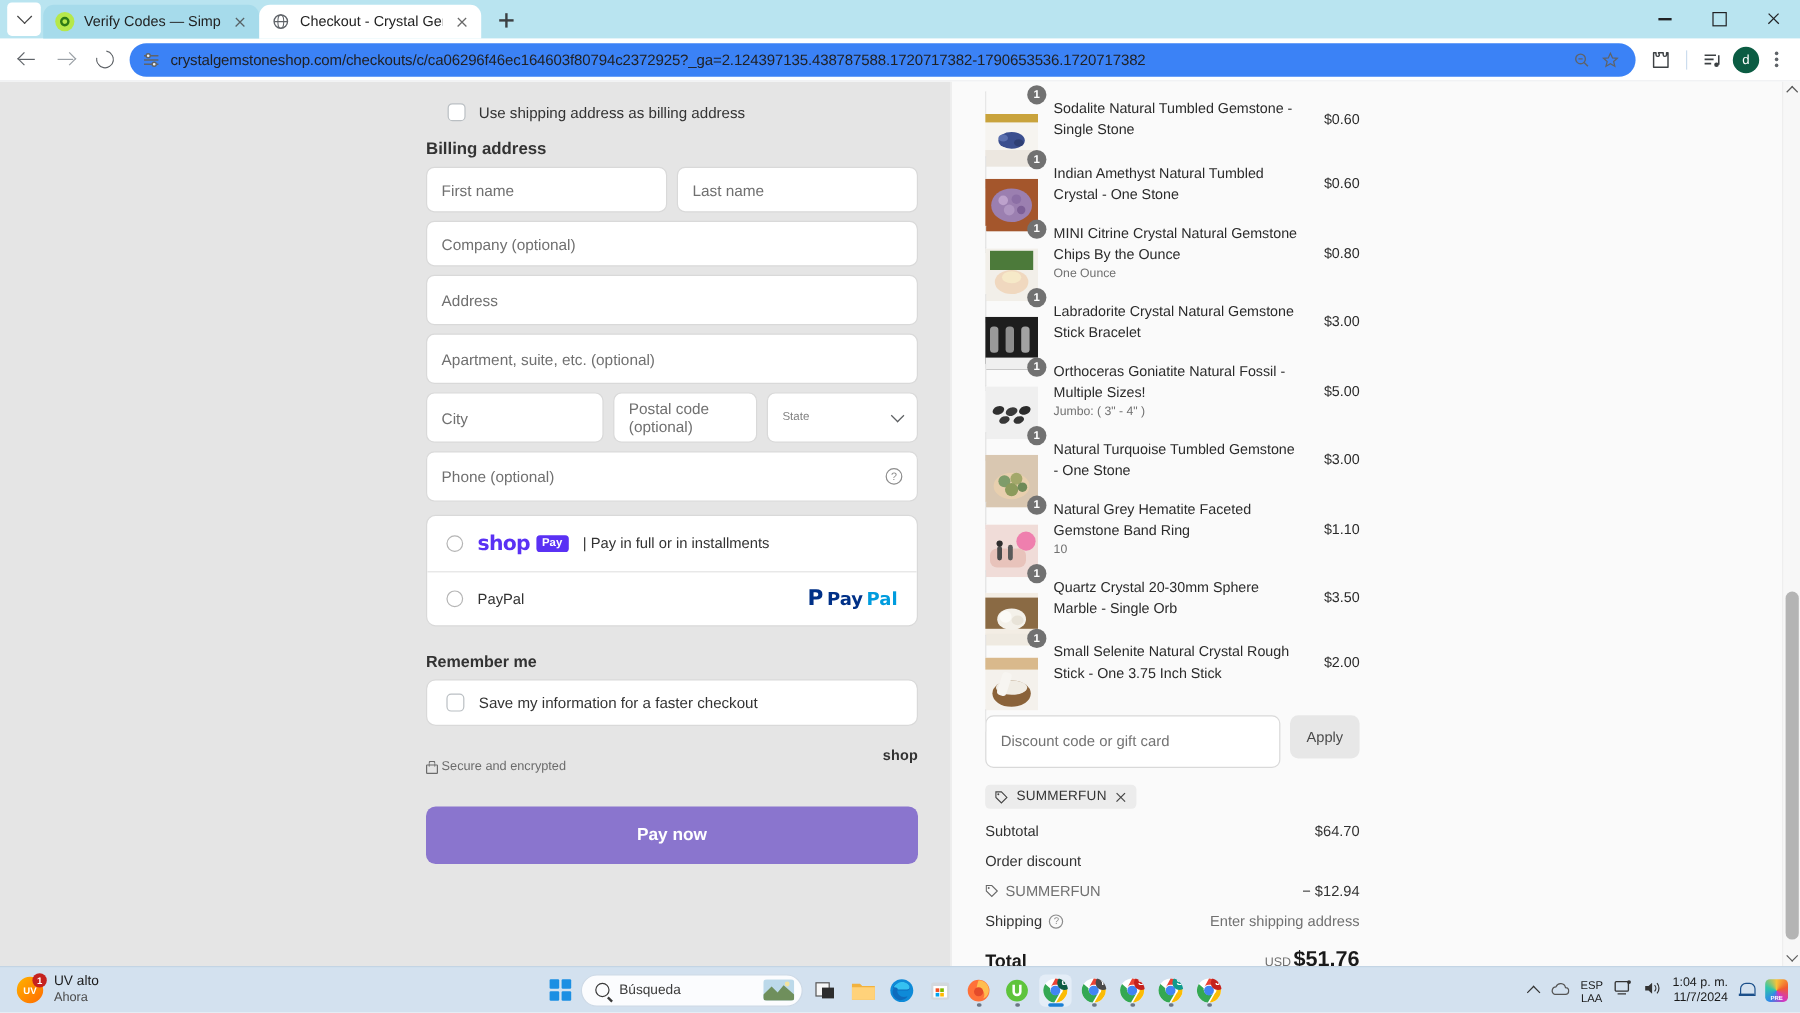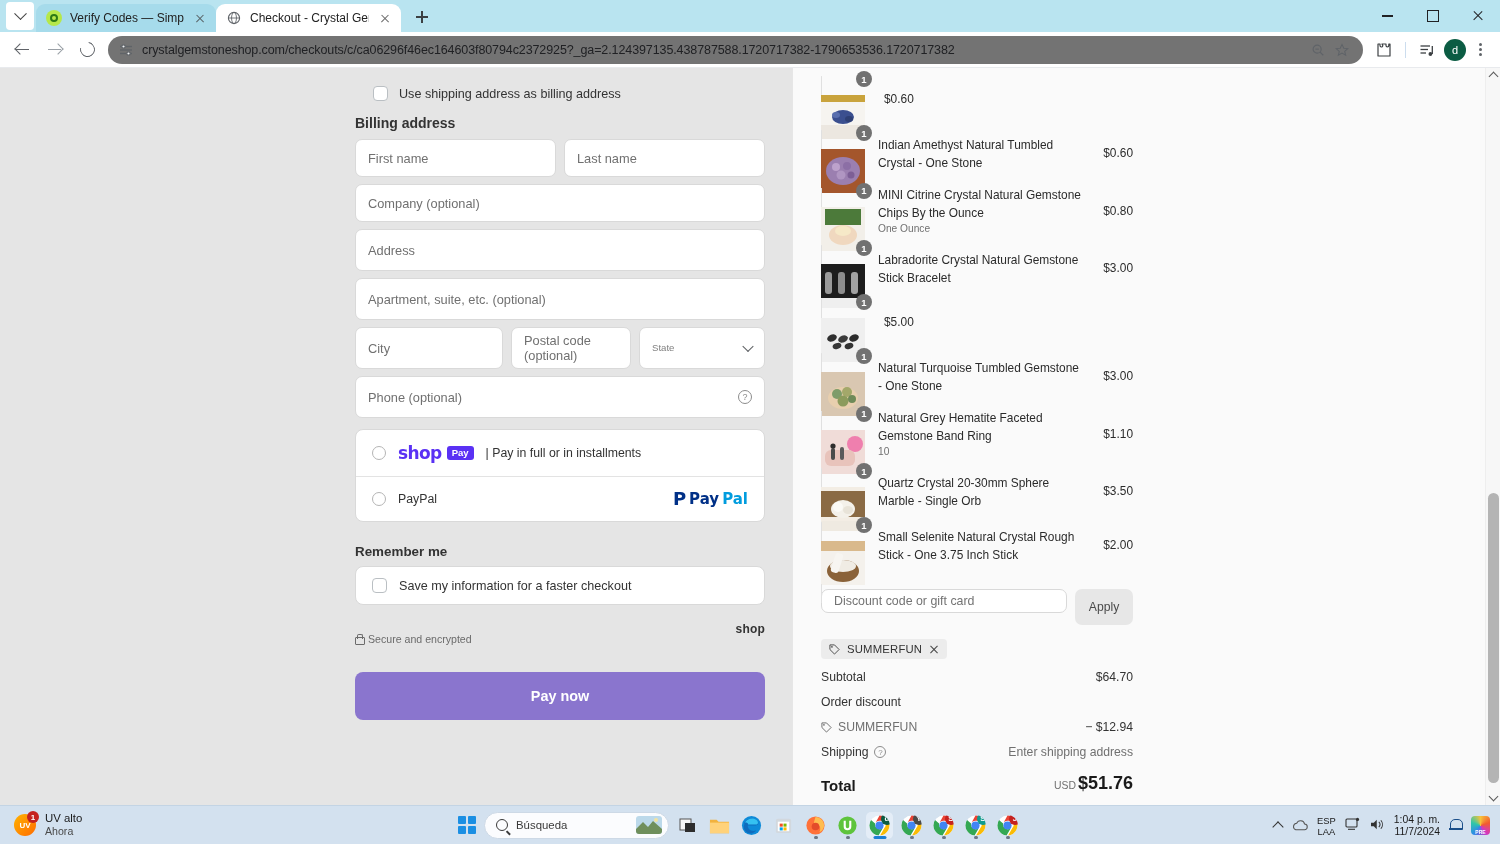--- a/index.html
+++ b/index.html
@@ -63,21 +63,21 @@
   }
   .tb-btn { width:30px;height:30px;display:flex;align-items:center;justify-content:center;border-radius:50%;}
   .arrow-l, .arrow-r { width:14px;height:14px;position:relative;}
   .arrow-l::before,.arrow-r::before{content:"";position:absolute;top:6px;width:13px;height:1.5px;background:#5f6368;}
   .arrow-l::after{content:"";position:absolute;left:0;top:2.5px;width:7px;height:7px;border-left:1.5px solid #5f6368;border-bottom:1.5px solid #5f6368;transform:rotate(45deg);}
   .arrow-r::after{content:"";position:absolute;right:0;top:2.5px;width:7px;height:7px;border-right:1.5px solid #9aa0a6;border-top:1.5px solid #9aa0a6;transform:rotate(45deg);}
   .arrow-r::before{background:#9aa0a6;}
   .reload{width:15px;height:15px;border:1.6px solid #5f6368;border-radius:50%;border-top-color:transparent;transform:rotate(-35deg);}
 
   .omnibox {
-    flex: 1 1 auto; height: 28px; background:#737373; border-radius:14px;
+    flex: 1 1 auto; height: 28px; background:#3b82f6; border-radius:14px;
     display:flex; align-items:center; gap:8px; padding: 0 10px 0 10px; margin-left: 4px;
     min-width: 0;
   }
   .omni-icon { width:16px;height:16px;flex:0 0 16px; }
   .omni-url { font-size: 12.5px; color:#202124; white-space:nowrap; overflow:hidden;
               text-overflow:ellipsis; flex:1 1 auto; letter-spacing:-0.1px;}
   .omni-right { display:flex; align-items:center; gap:2px; flex:0 0 auto;}
   .omni-zoom { width:22px;height:22px;display:flex;align-items:center;justify-content:center;}
   .omni-star { width:22px;height:22px;display:flex;align-items:center;justify-content:center;}
   .tb-right { display:flex; align-items:center; gap:2px; margin-left:4px; flex:0 0 auto;}
@@ -172,21 +172,21 @@
     position:absolute; top:-6px; right:-7px; width:16px;height:16px;border-radius:50%;
     background:#717171;color:#fff;font-size:9.5px;display:flex;align-items:center;justify-content:center;
     font-weight:600;
   }
   .ci-mid { flex:1 1 auto; min-width:0; }
   .ci-name { font-size:11.9px; color:#2b2b2b; line-height:15px; }
   .ci-variant { font-size:10.2px; color:#707070; line-height:14px; margin-top:1px;}
   .ci-price { flex:0 0 auto; font-size:11.9px; color:#2b2b2b; white-space:nowrap; padding-left:6px;}
 
   .disc-row { display:flex; gap:8px; margin-top:17px; }
-  .disc-input { flex:1 1 auto; height:24px; border:1px solid #d9d9d9; border-radius:7px; background:#fff;
+  .disc-input { flex:1 1 auto; height:44px; border:1px solid #d9d9d9; border-radius:7px; background:#fff;
                 display:flex; align-items:center; padding:0 12px; font-size:12.4px; color:#737373;}
   .apply-btn { flex:0 0 58px; height:36px; border-radius:7px; background:#e7e7e7; color:#4a4a4a;
                display:flex;align-items:center;justify-content:center;font-size:12.2px;}
   .tagpill { display:inline-flex; align-items:center; gap:7px; background:#ececec;
              border-radius:4px; padding:4px 8px; margin-top:14px; }
   .tagpill span.code { font-size:11.3px; color:#333; letter-spacing:.2px;}
   .tag-ico { width:11px;height:11px;flex:0 0 11px;}
   .tag-x { width:10px;height:10px;position:relative;flex:0 0 10px;}
   .tag-x::before,.tag-x::after{content:"";position:absolute;left:0;top:4.5px;width:10px;height:1.1px;background:#444;}
   .tag-x::before{transform:rotate(45deg);}.tag-x::after{transform:rotate(-45deg);}
@@ -435,20 +435,21 @@
           <div id="cart-items">
               <div class="cart-item">
                 <span class="thumb-wrap"><span class="thumb"><svg viewBox="0 0 44 44">
                       <rect width="44" height="44" fill="#f6f4f0"></rect>
                       <rect y="0" width="44" height="7" fill="#c9a33c"></rect>
                       <ellipse cx="22" cy="22" rx="11" ry="7" fill="#3b4f8f"></ellipse>
                       <ellipse cx="15" cy="20" rx="4" ry="3" fill="#5a6fae"></ellipse>
                       <ellipse cx="28" cy="24" rx="4" ry="3" fill="#2e3f74"></ellipse>
                       <rect y="30" width="44" height="14" fill="#ece7e0"></rect>
                     </svg></span><span class="qty">1</span></span>
+                <span class="ci-mid"><span class="ci-name">Sodalite Natural Tumbled Gemstone - Single Stone</span></span>
                 <span class="ci-price">$0.60</span>
               </div>
               <div class="cart-item">
                 <span class="thumb-wrap"><span class="thumb"><svg viewBox="0 0 44 44">
                       <rect width="44" height="44" fill="#a4562c"></rect>
                       <ellipse cx="22" cy="22" rx="17" ry="14" fill="#9b7fb0"></ellipse>
                       <circle cx="15" cy="18" r="4" fill="#bda2cc"></circle>
                       <circle cx="26" cy="17" r="4" fill="#8c6fa5"></circle>
                       <circle cx="20" cy="26" r="4.5" fill="#b096c2"></circle>
                       <circle cx="30" cy="26" r="3.5" fill="#7d5f96"></circle>
@@ -479,20 +480,21 @@
               </div>
               <div class="cart-item">
                 <span class="thumb-wrap"><span class="thumb"><svg viewBox="0 0 44 44">
                       <rect width="44" height="44" fill="#efefef"></rect>
                       <ellipse cx="11" cy="20" rx="5" ry="3.4" fill="#2f2f2f" transform="rotate(-20 11 20)"></ellipse>
                       <ellipse cx="22" cy="21" rx="5" ry="3.4" fill="#3a3a3a" transform="rotate(-20 22 21)"></ellipse>
                       <ellipse cx="33" cy="20" rx="5" ry="3.4" fill="#2b2b2b" transform="rotate(-20 33 20)"></ellipse>
                       <ellipse cx="16" cy="28" rx="4.5" ry="3" fill="#373737" transform="rotate(-20 16 28)"></ellipse>
                       <ellipse cx="28" cy="28" rx="4.5" ry="3" fill="#333" transform="rotate(-20 28 28)"></ellipse>
                     </svg></span><span class="qty">1</span></span>
+                <span class="ci-mid"><span class="ci-name">Orthoceras Goniatite Natural Fossil - Multiple Sizes!</span><div class="ci-variant">Jumbo: ( 3" - 4" )</div></span>
                 <span class="ci-price">$5.00</span>
               </div>
               <div class="cart-item">
                 <span class="thumb-wrap"><span class="thumb"><svg viewBox="0 0 44 44">
                       <rect width="44" height="44" fill="#d9c7b1"></rect>
                       <ellipse cx="22" cy="26" rx="15" ry="11" fill="#e8cfae"></ellipse>
                       <circle cx="16" cy="22" r="5" fill="#7e9c6a"></circle>
                       <circle cx="26" cy="20" r="5" fill="#a3a86a"></circle>
                       <circle cx="22" cy="29" r="5.5" fill="#8c9b5c"></circle>
                       <circle cx="31" cy="27" r="4" fill="#6f8a58"></circle>

